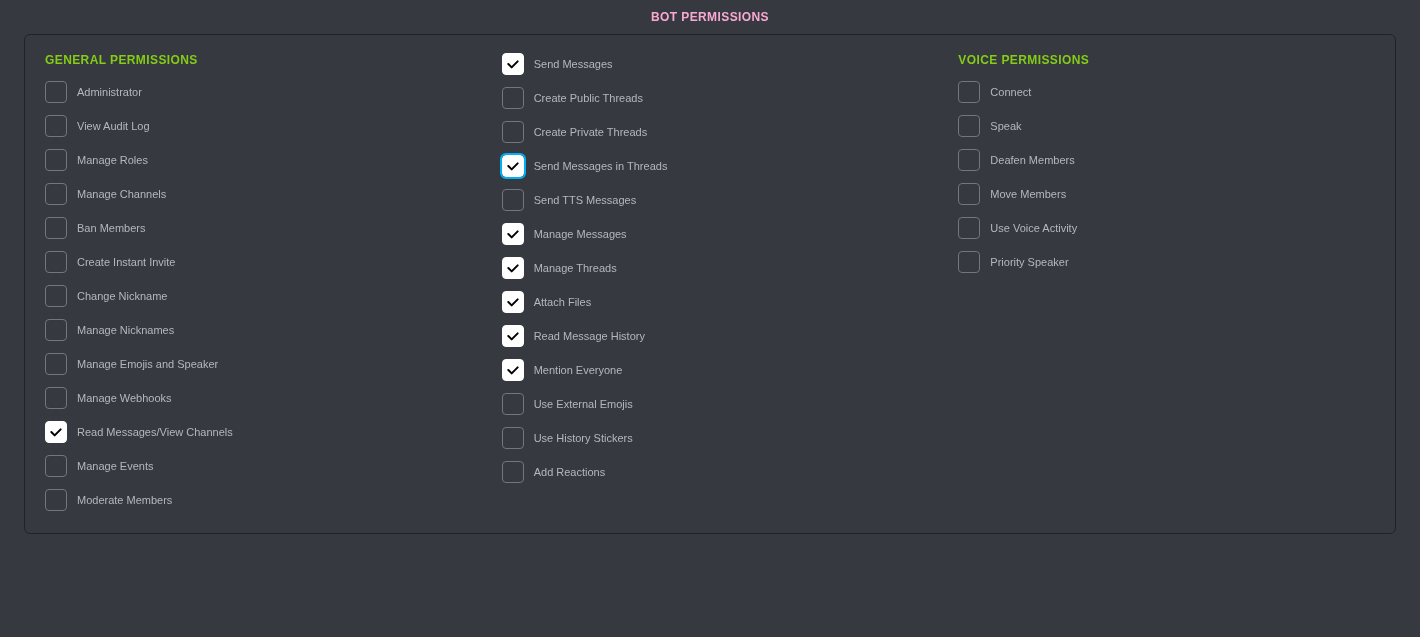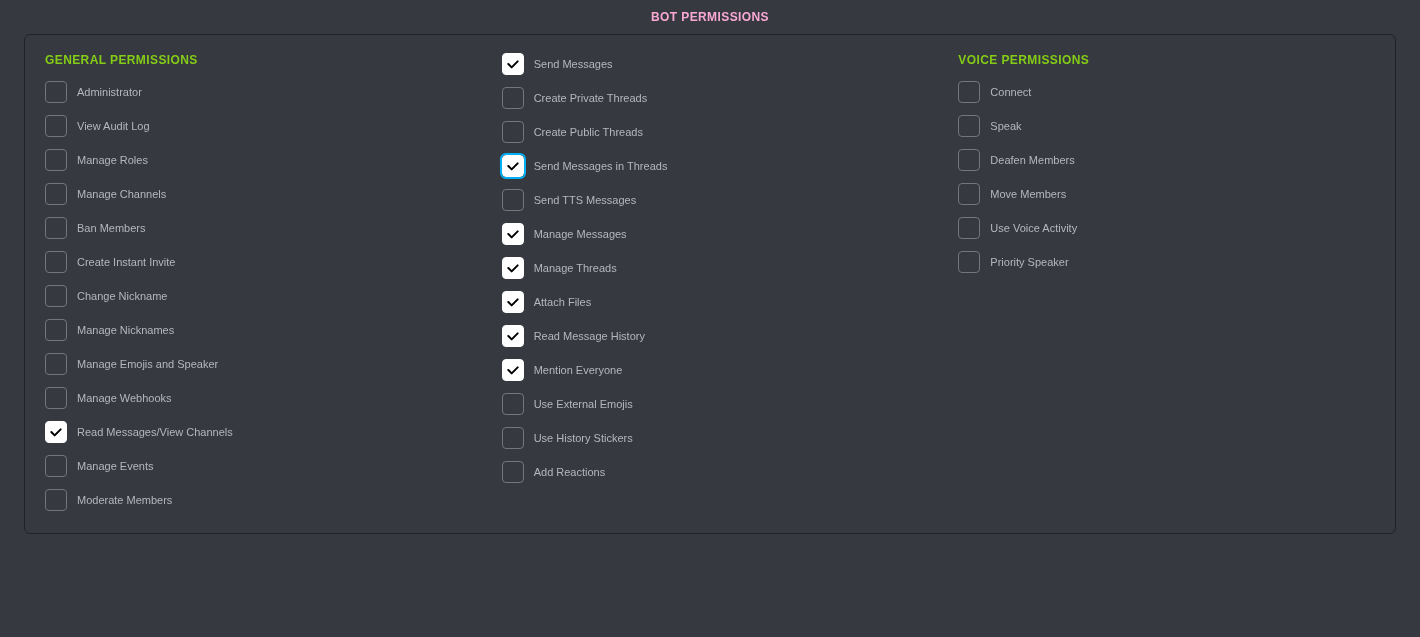--- a/index.html
+++ b/index.html
@@ -163,25 +163,25 @@
           <label class="perm-item">
             <span class="checkbox checked">
               <svg viewBox="0 0 24 24" fill="none" stroke="#000" stroke-width="3" stroke-linecap="round" stroke-linejoin="round">
                 <polyline points="5 12 10 17 19 8"></polyline>
               </svg>
             </span>
             <span class="perm-label">Send Messages</span>
           </label>
           <label class="perm-item">
             <span class="checkbox"></span>
+            <span class="perm-label">Create Public Threads</span>
+          </label>
+          <label class="perm-item">
+            <span class="checkbox"></span>
             <span class="perm-label">Create Private Threads</span>
-          </label>
-          <label class="perm-item">
-            <span class="checkbox"></span>
-            <span class="perm-label">Create Public Threads</span>
           </label>
           <label class="perm-item">
             <span class="checkbox checked highlight">
               <svg viewBox="0 0 24 24" fill="none" stroke="#000" stroke-width="3" stroke-linecap="round" stroke-linejoin="round">
                 <polyline points="5 12 10 17 19 8"></polyline>
               </svg>
             </span>
             <span class="perm-label">Send Messages in Threads</span>
           </label>
           <label class="perm-item">

